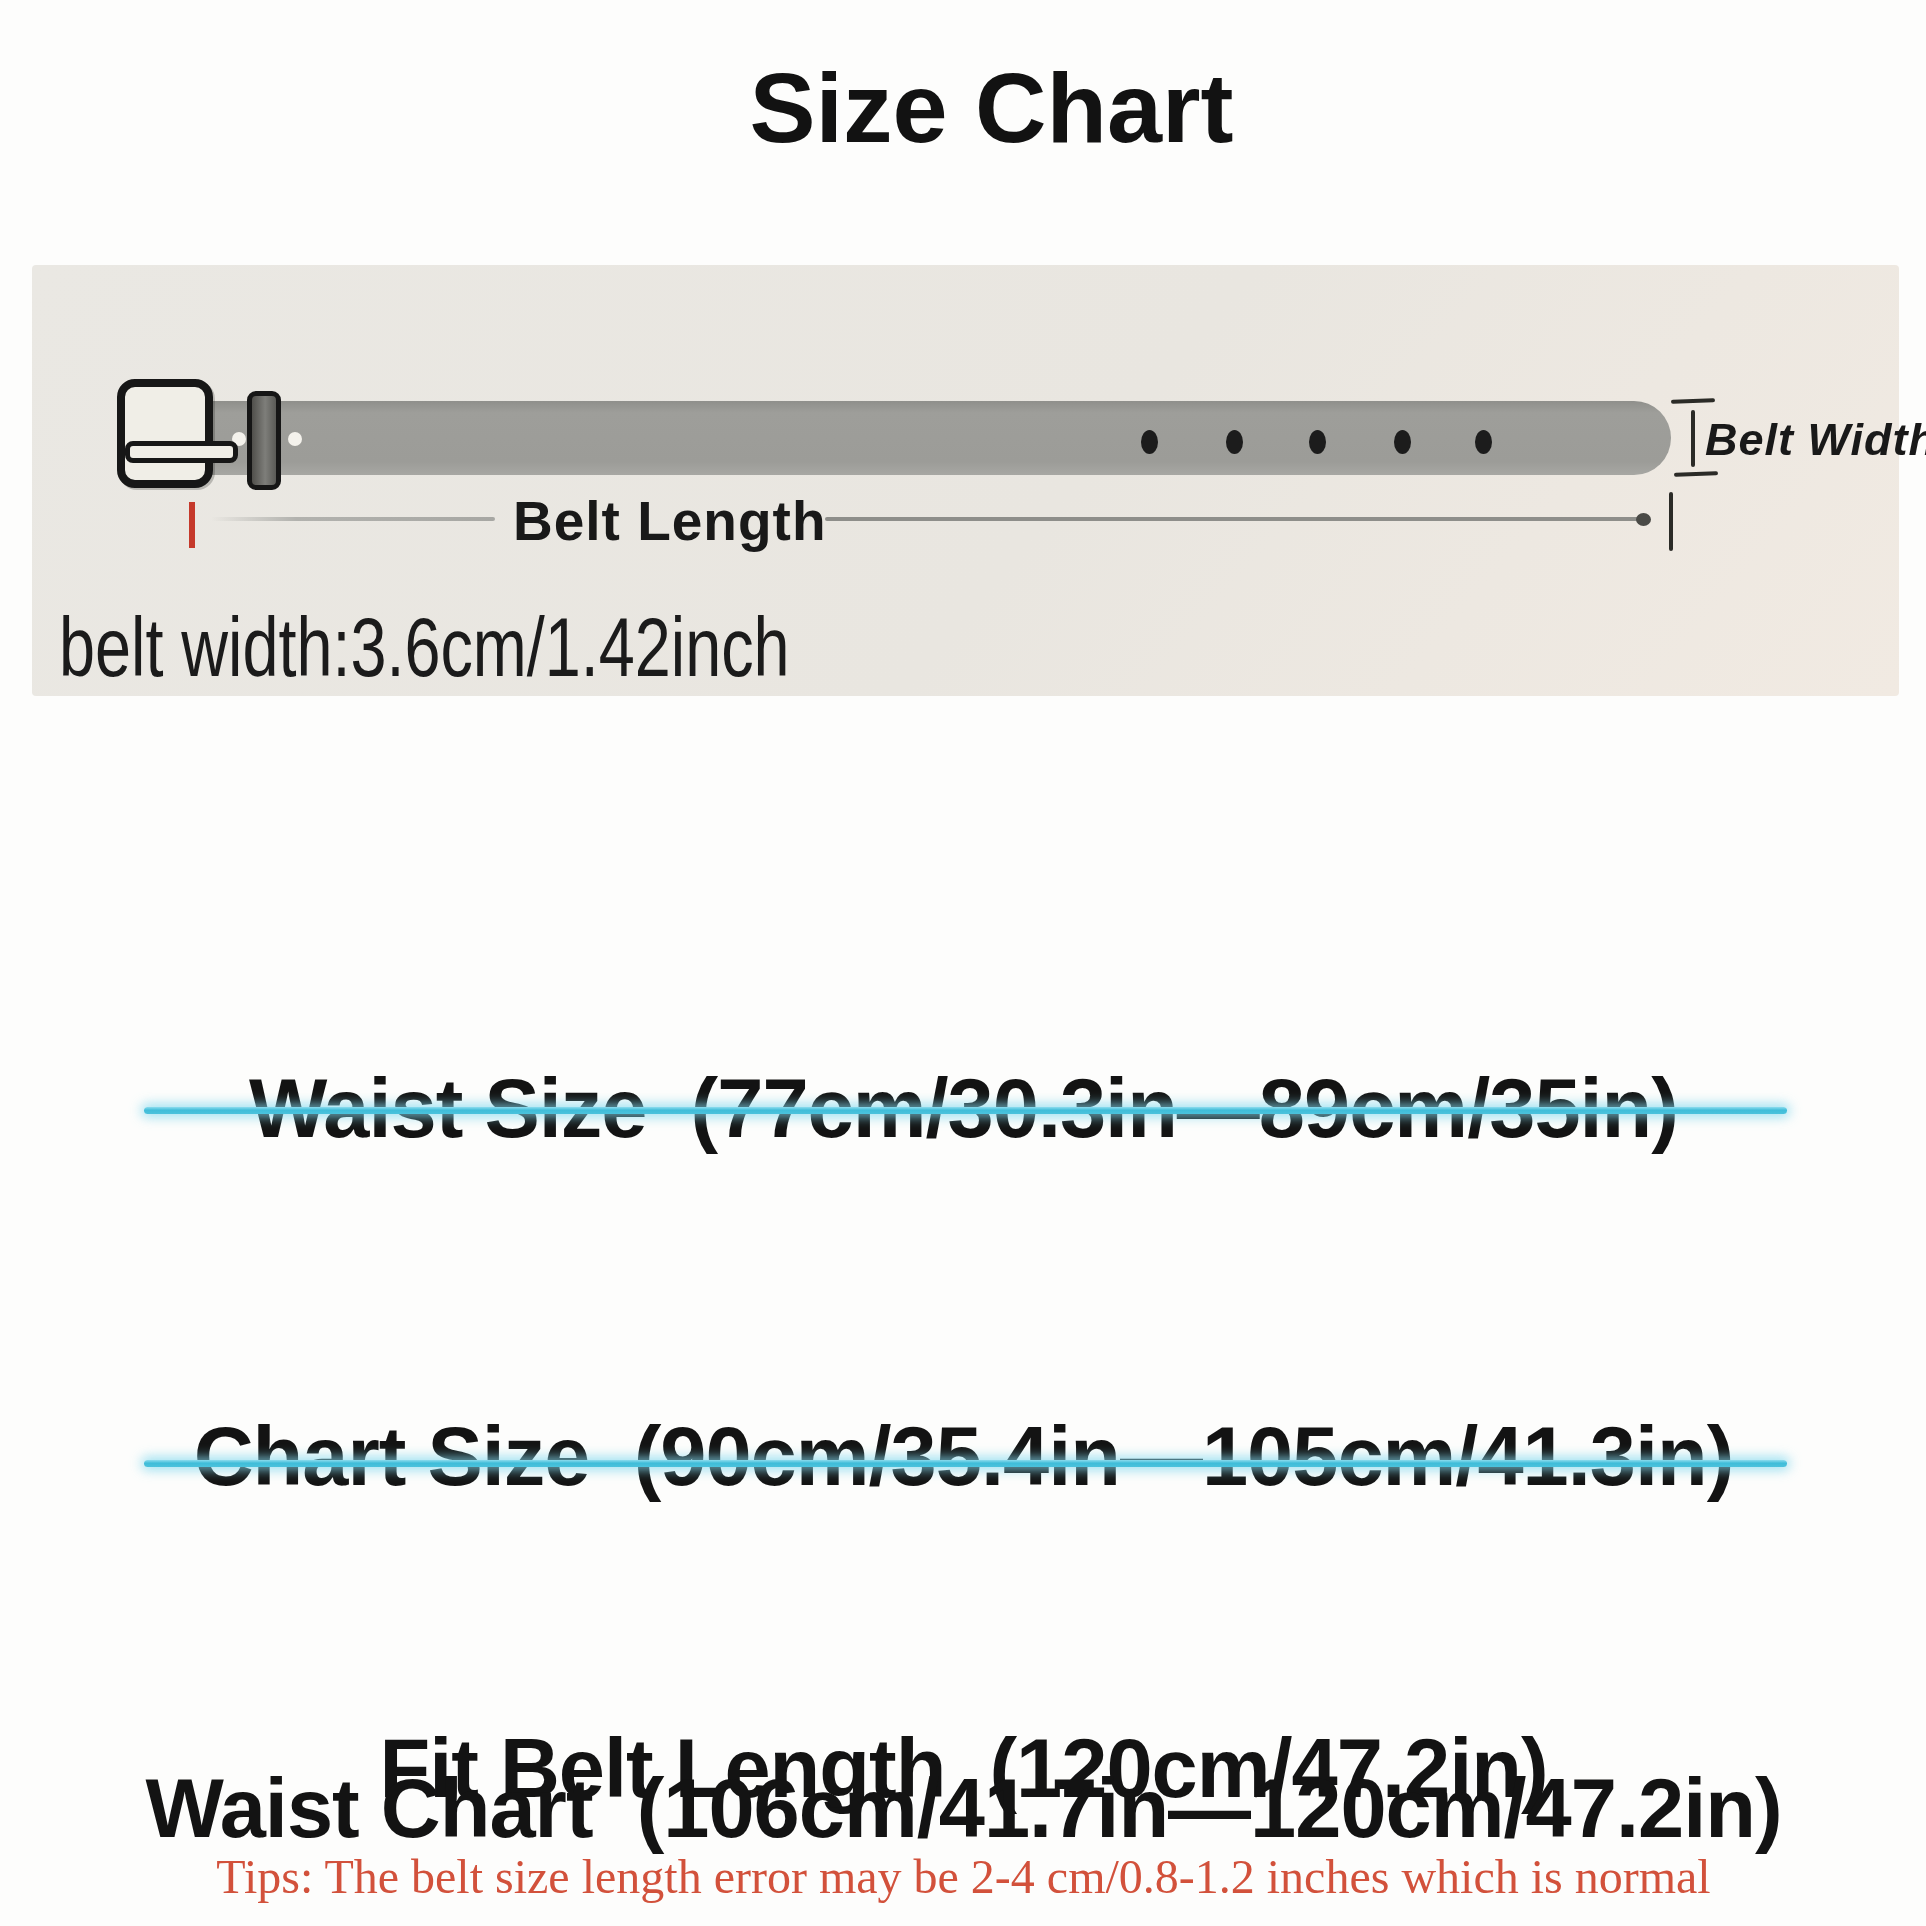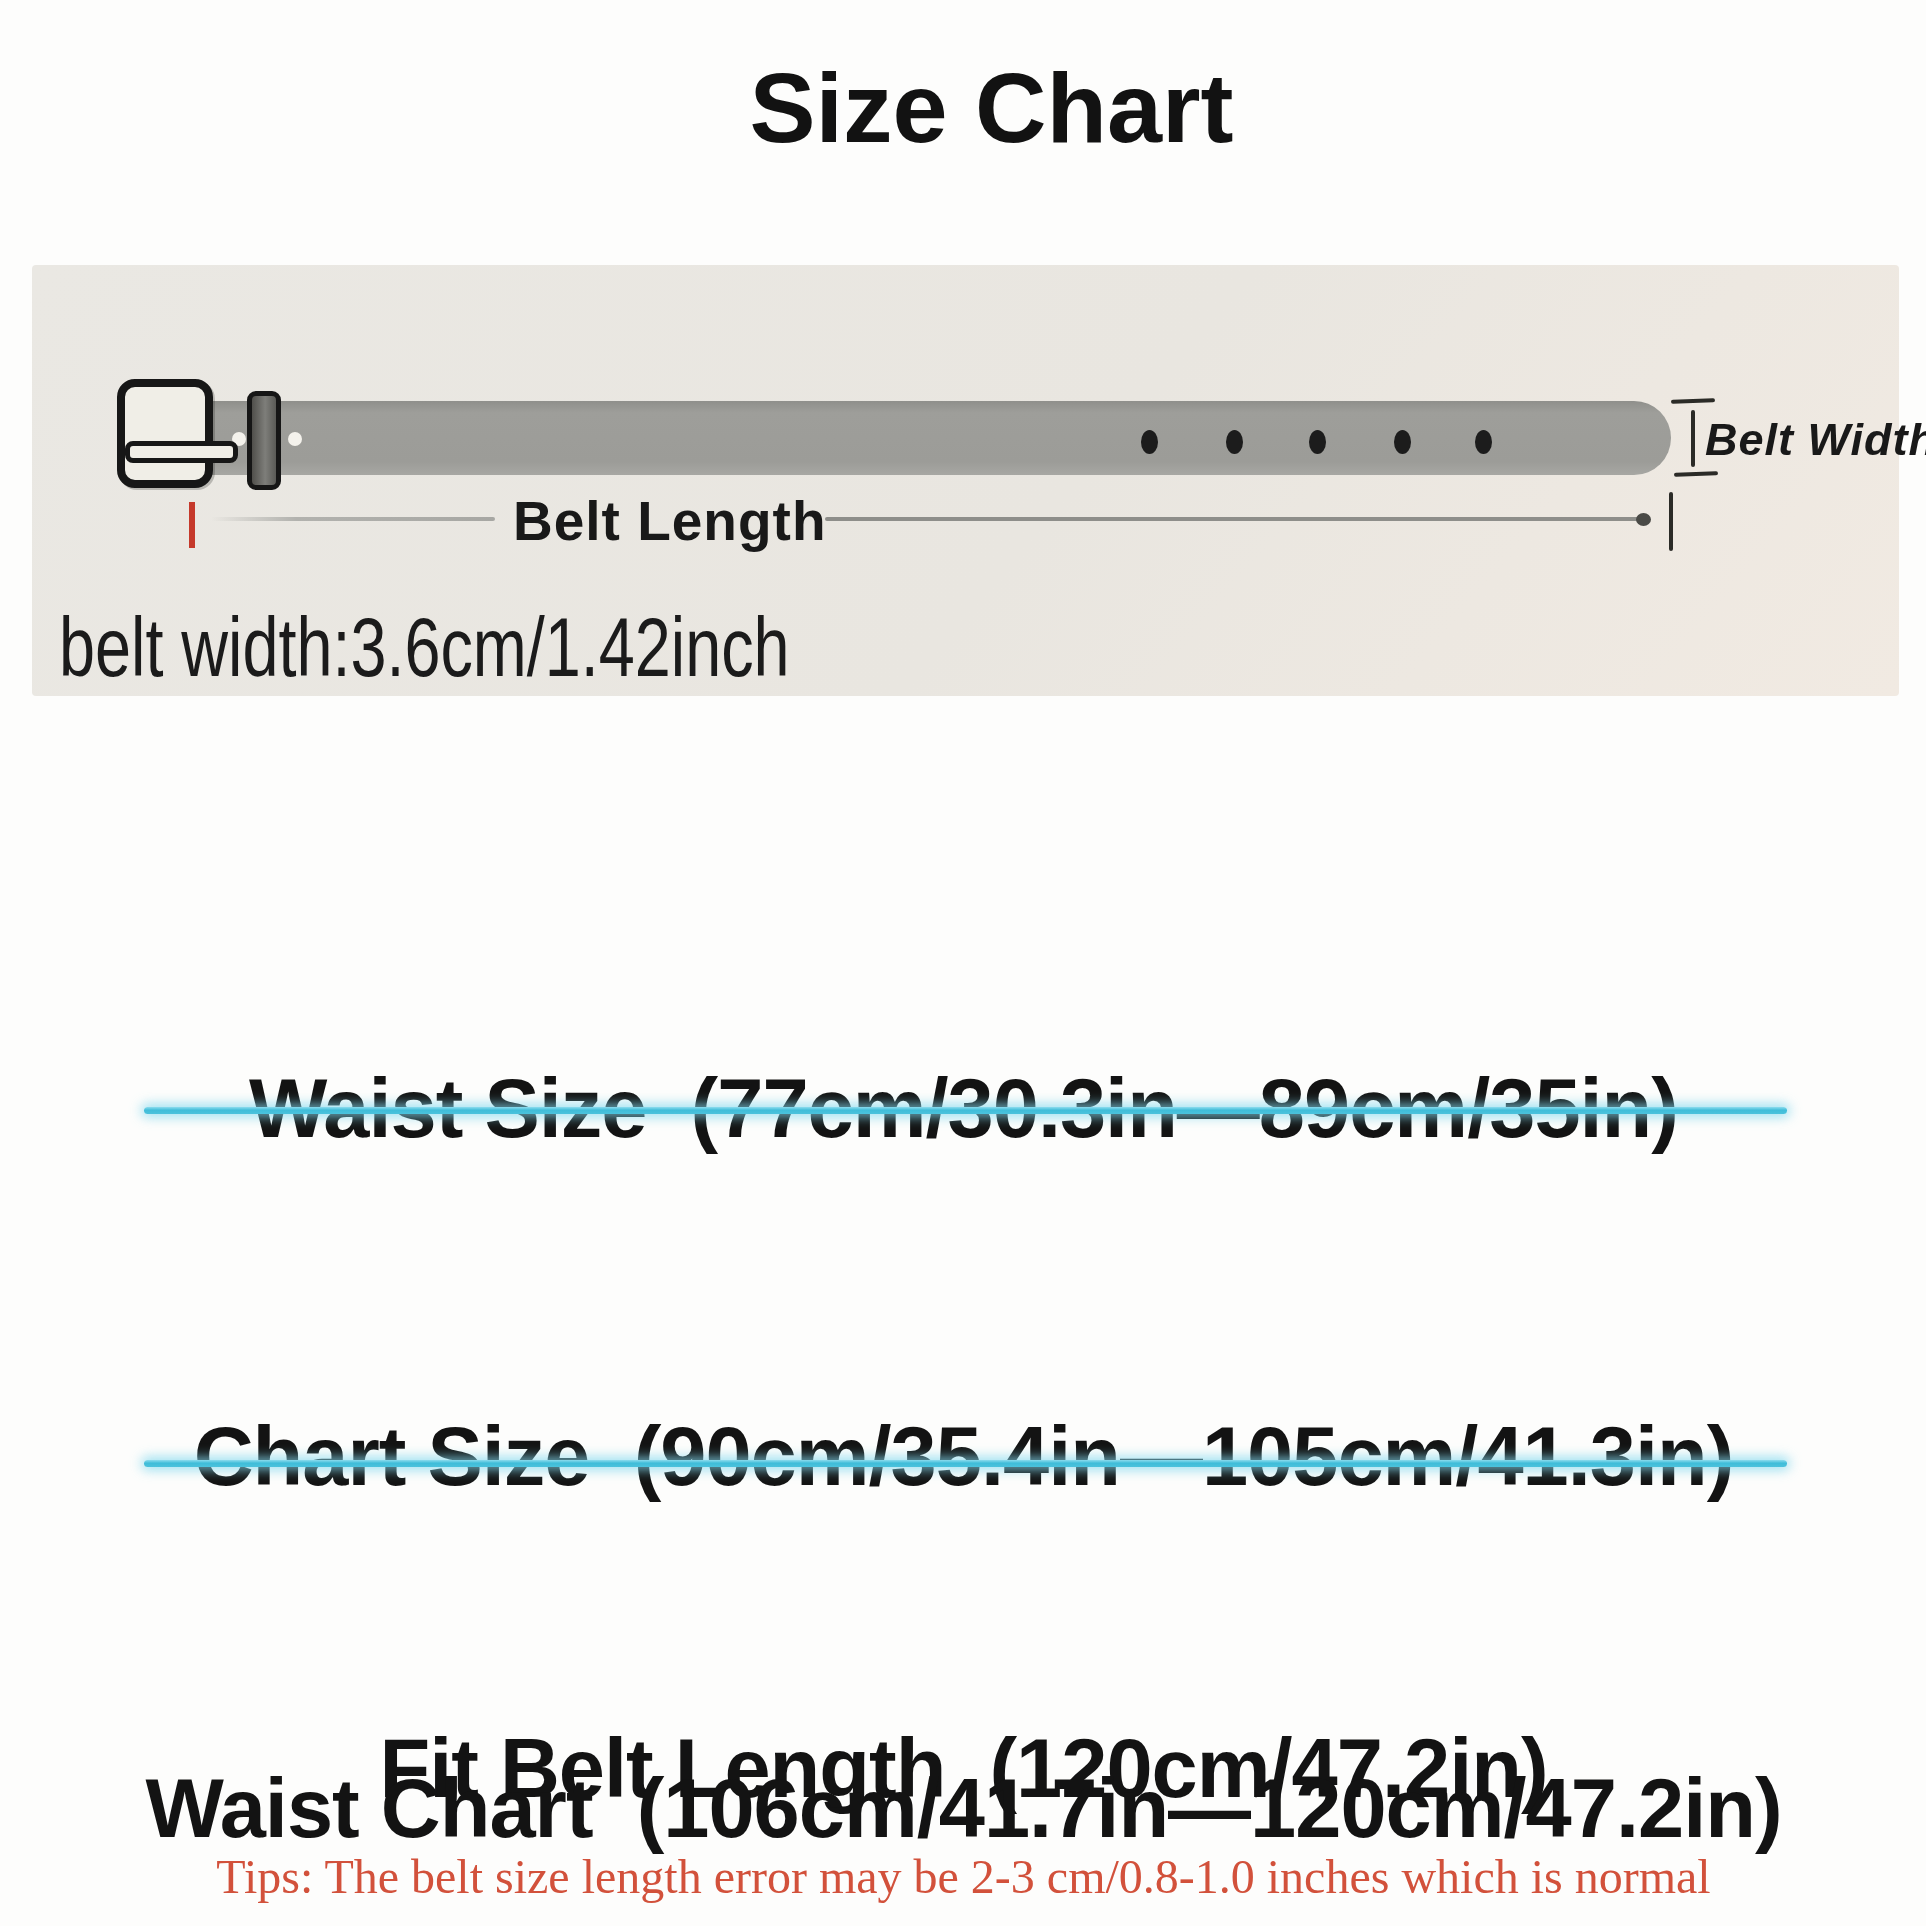--- a/index.html
+++ b/index.html
@@ -172,16 +172,16 @@
     <div>Fit Belt Length  (120cm/47.2in)</div>
   </div>
 
   <div class="divider" style="top:1460px"></div>
 
   <div class="size-block" style="top:1549px">
     <div>Waist Chart  (106cm/41.7in—120cm/47.2in)</div>
     
   </div>
 
-  <div class="tips">Tips: The belt size length error may be 2-3 cm/0.8-1.0 inches which is normal</div>
+  <div class="tips">Tips: The belt size length error may be 2-4 cm/0.8-1.2 inches which is normal</div>
 
 </div>
 
 
 </body></html>

